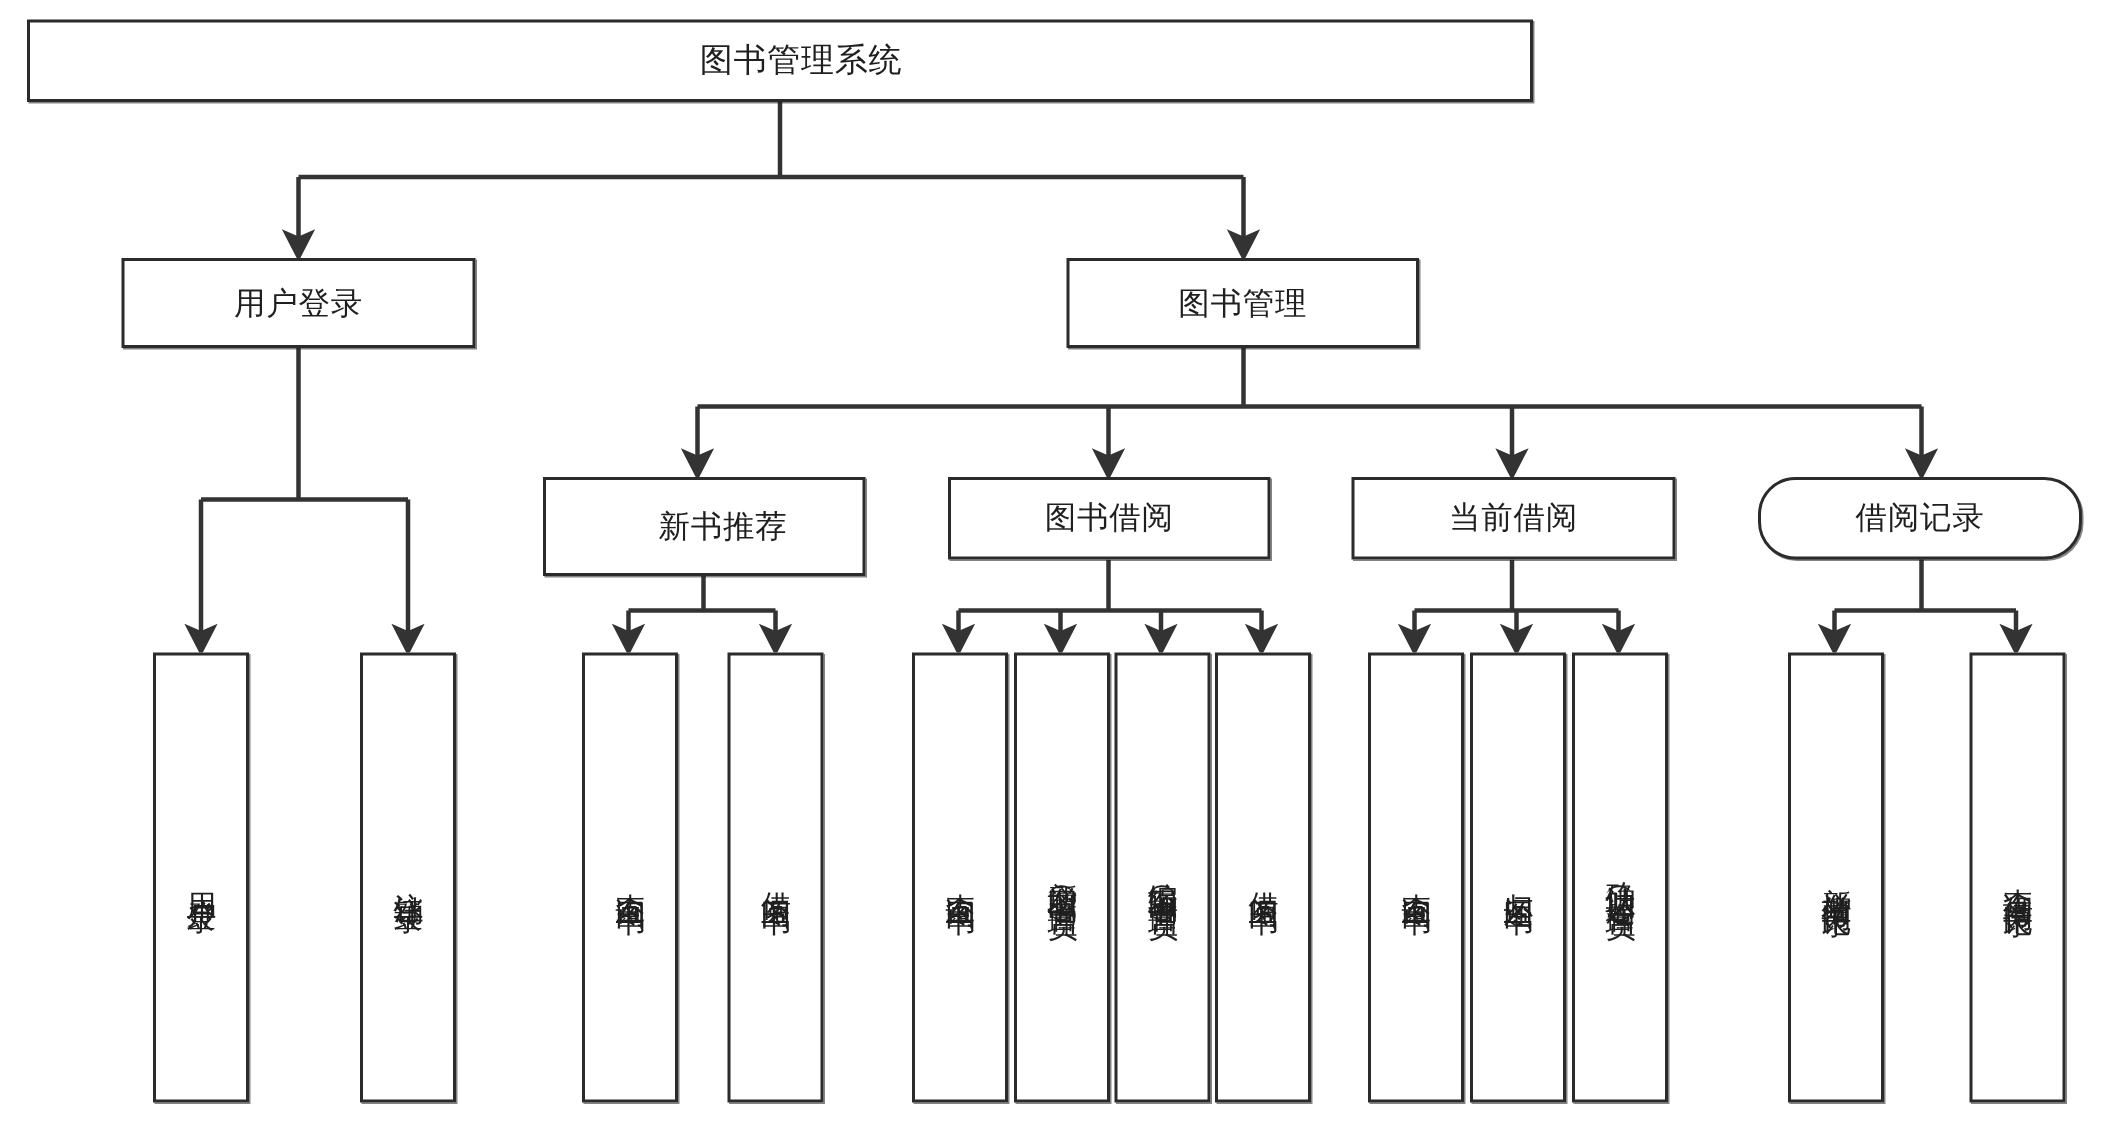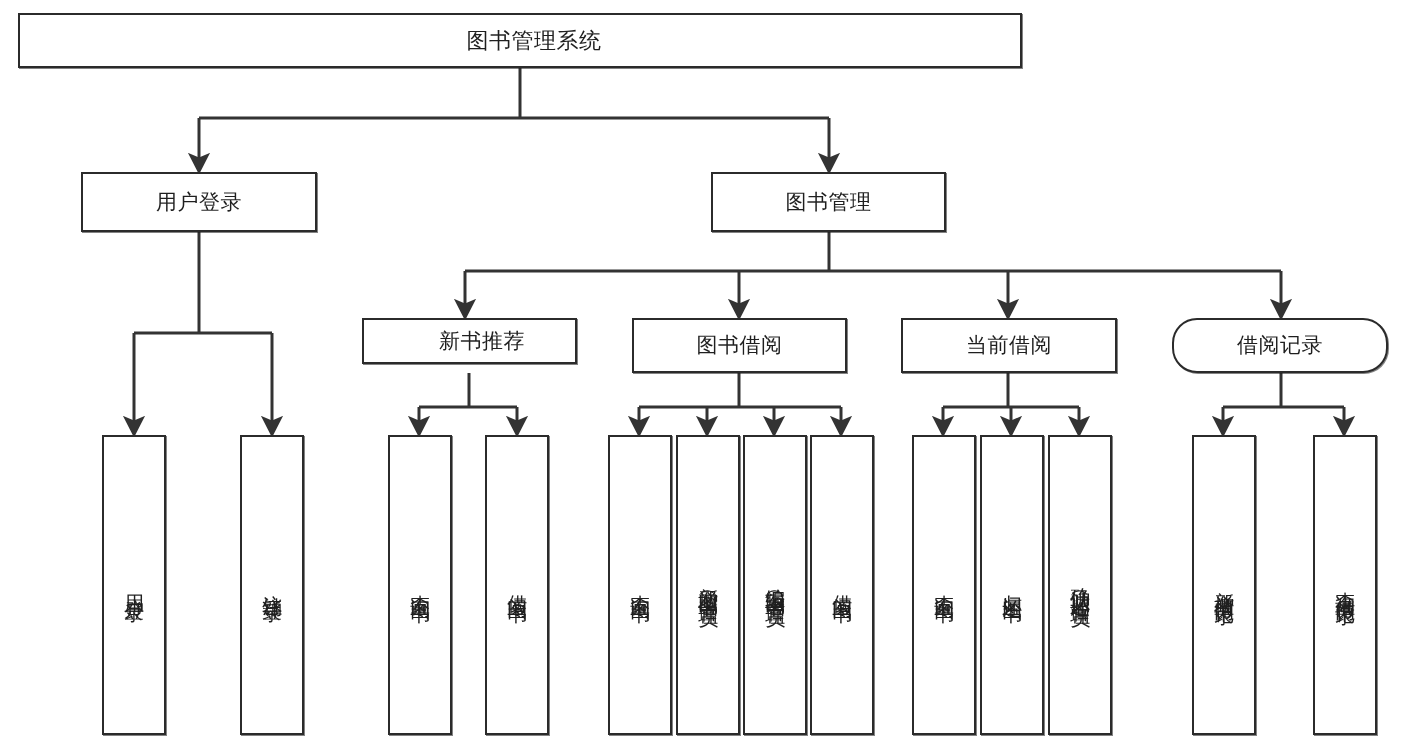--- a/index.html
+++ b/index.html
@@ -135,21 +135,21 @@
     <span class="label">图书管理系统</span>
   </div>
 
   <div class="node horizontal" id="node-l1-0" style="left: 81px; top: 172px; width: 236px; height: 60px;">
     <span class="label">用户登录</span>
   </div>
   <div class="node horizontal" id="node-l1-1" style="left: 711px; top: 172px; width: 235px; height: 60px; justify-content: center;">
     <span class="label">图书管理</span>
   </div>
 
-  <div class="node horizontal" id="node-l2-0" style="left: 362px; top: 318px; width: 215px; height: 46px; padding-left: 25px;">
+  <div class="node horizontal" id="node-l2-0" style="left: 362px; top: 318px; width: 215px; height: 66px; padding-left: 25px;">
     <span class="label">新书推荐</span>
   </div>
   <div class="node horizontal" id="node-l2-2" style="left: 901px; top: 318px; width: 216px; height: 55px;">
     <span class="label">当前借阅</span>
   </div>
   <div class="node horizontal" id="node-l2-1" style="left: 632px; top: 318px; width: 215px; height: 55px;">
     <span class="label">图书借阅</span>
   </div>
   <div class="node horizontal" id="node-l2-3" style="left: 1172px; top: 318px; width: 216px; height: 55px; border-radius: 25px;">
     <span class="label">借阅记录</span>

